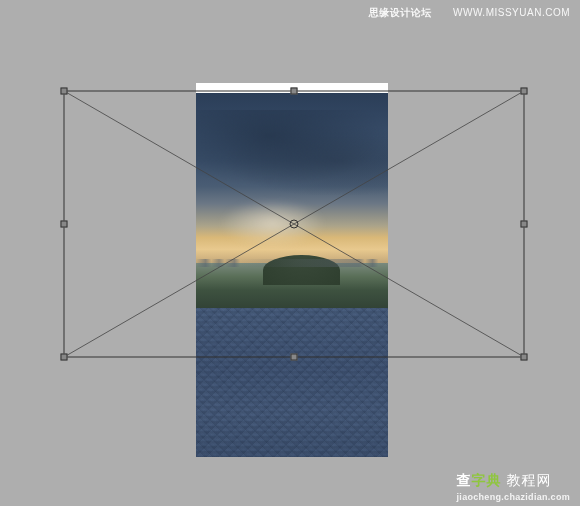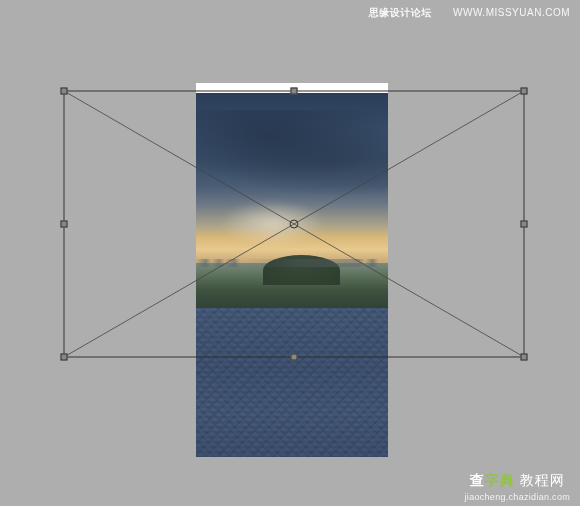--- a/index.html
+++ b/index.html
@@ -25,21 +25,21 @@
       z-index: 100;
     }
     .watermark-top .cn {
       font-weight: bold;
       margin-right: 18px;
     }
     .watermark-bottom {
       position: absolute;
       bottom: 4px;
       right: 10px;
-      text-align: center;
+      text-align: left;
       z-index: 100;
     }
     .watermark-bottom .brand {
       font-size: 14px;
       letter-spacing: 1px;
     }
     .watermark-bottom .brand .cha {
       color: #fff;
       font-weight: bold;
     }
@@ -49,20 +49,21 @@
     }
     .watermark-bottom .brand .jiaocheng {
       color: #fff;
       font-weight: normal;
     }
     .watermark-bottom .url {
       font-size: 9px;
       color: rgba(255,255,255,0.85);
       letter-spacing: 0.3px;
       margin-top: 2px;
+      font-weight: bold;
     }
     .canvas-image {
       position: absolute;
       left: 196px;
       top: 83px;
       width: 192px;
       height: 374px;
       background: #fff;
     }
     .canvas-image .white-strip {

